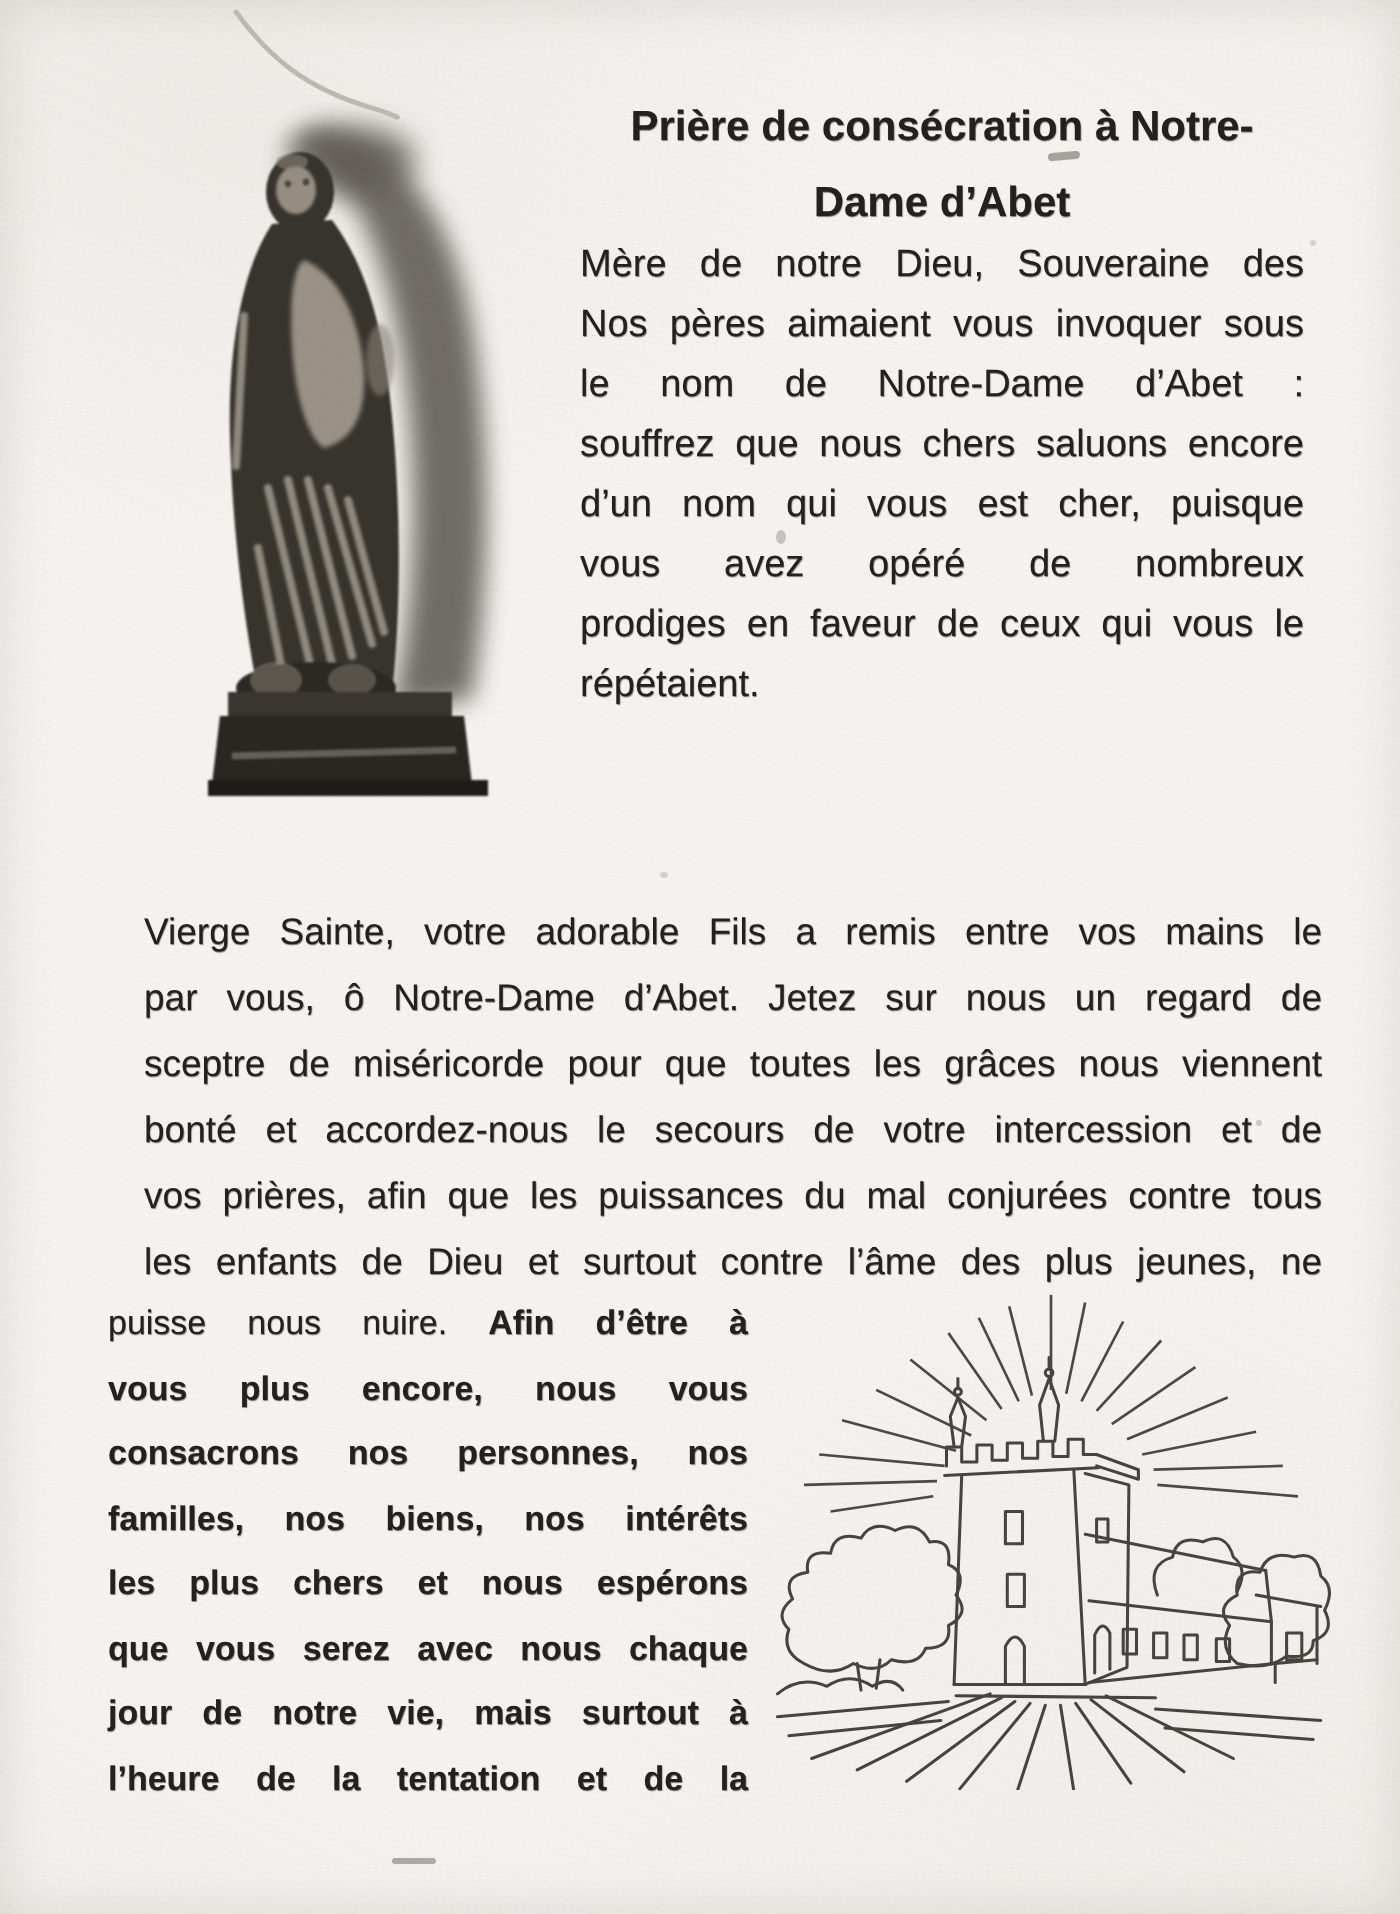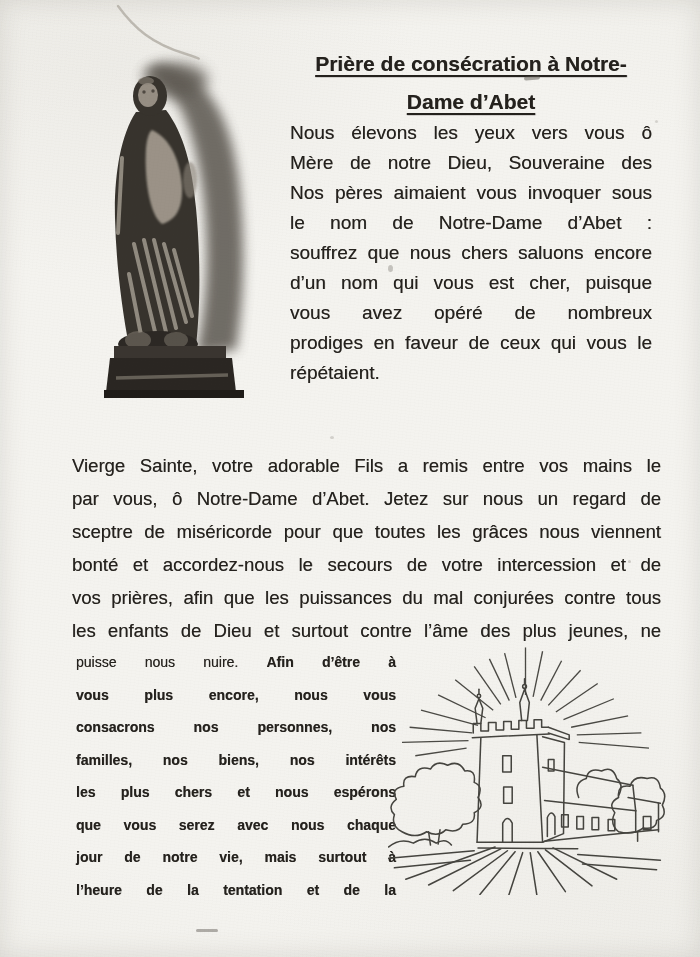--- a/index.html
+++ b/index.html
@@ -23,28 +23,27 @@
       repeating-linear-gradient(7deg, rgba(90,85,75,.022) 0 1px, rgba(0,0,0,0) 1px 3px),
       repeating-linear-gradient(97deg, rgba(90,85,75,.02) 0 1px, rgba(0,0,0,0) 1px 4px);
   }
   .ink{color:#24211d;text-shadow:.3px .3px .5px rgba(35,32,28,.55);}
   
   .title{
     position:absolute;left:290px;top:45px;width:362px;
     font-size:21px;font-weight:700;line-height:38px;text-align:center;
   }
   .title .tl{
-    text-decoration:underline;
     text-decoration-thickness:2px;text-underline-offset:4px;
   }
   
   .tblock{position:absolute;}
   .col-right{left:290px;top:118px;width:362px;font-size:19px;line-height:30px;}
   .full-par{left:62px;top:449px;width:589px;font-size:18.5px;line-height:33px;margin-left:10px;}
-  .lower-left{left:76px;top:646px;width:320px;font-size:14px;line-height:32.5px;}
+  .lower-left{left:54px;top:646px;width:320px;font-size:17px;line-height:32.5px;}
   .tline{white-space:normal;}
   .tline.just{text-align:justify;text-align-last:justify;}
   .bold{font-weight:700;}
   .reg{font-weight:400;}
   
   .statue{position:absolute;left:92px;top:48px;width:180px;height:365px;}
   .statue svg{filter:blur(.6px) saturate(.9);}
   .church{position:absolute;left:383px;top:645px;width:285px;height:250px;}
   .church svg .ln{stroke:#45443f;stroke-width:1.6;fill:none;stroke-linecap:round;stroke-linejoin:round;}
   .church svg .ray{stroke:#4a4944;stroke-width:1.4;}
@@ -101,21 +100,20 @@
     </svg>
   </div>
 
   <div class="title ink">
     <div class="tl">Prière de consécration à Notre-</div>
     <div class="tl">Dame d’Abet</div>
   </div>
 
   <div class="tblock col-right ink">
     <div>
-        <div class="tline just"><span class="reg">Nous élevons les yeux vers vous ô</span></div>
         <div class="tline just"><span class="reg">Mère de notre Dieu, Souveraine des</span></div>
       </div>
     <div>
         <div class="tline just"><span class="reg">Nos pères aimaient vous invoquer sous</span></div>
         <div class="tline just"><span class="reg">le nom de Notre-Dame d’Abet :</span></div>
         <div class="tline just"><span class="reg">souffrez que nous chers saluons encore</span></div>
         <div class="tline just"><span class="reg">d’un nom qui vous est cher, puisque</span></div>
         <div class="tline just"><span class="reg">vous avez opéré de nombreux</span></div>
         <div class="tline just"><span class="reg">prodiges en faveur de ceux qui vous le</span></div>
         <div class="tline"><span class="reg">répétaient.</span></div>

